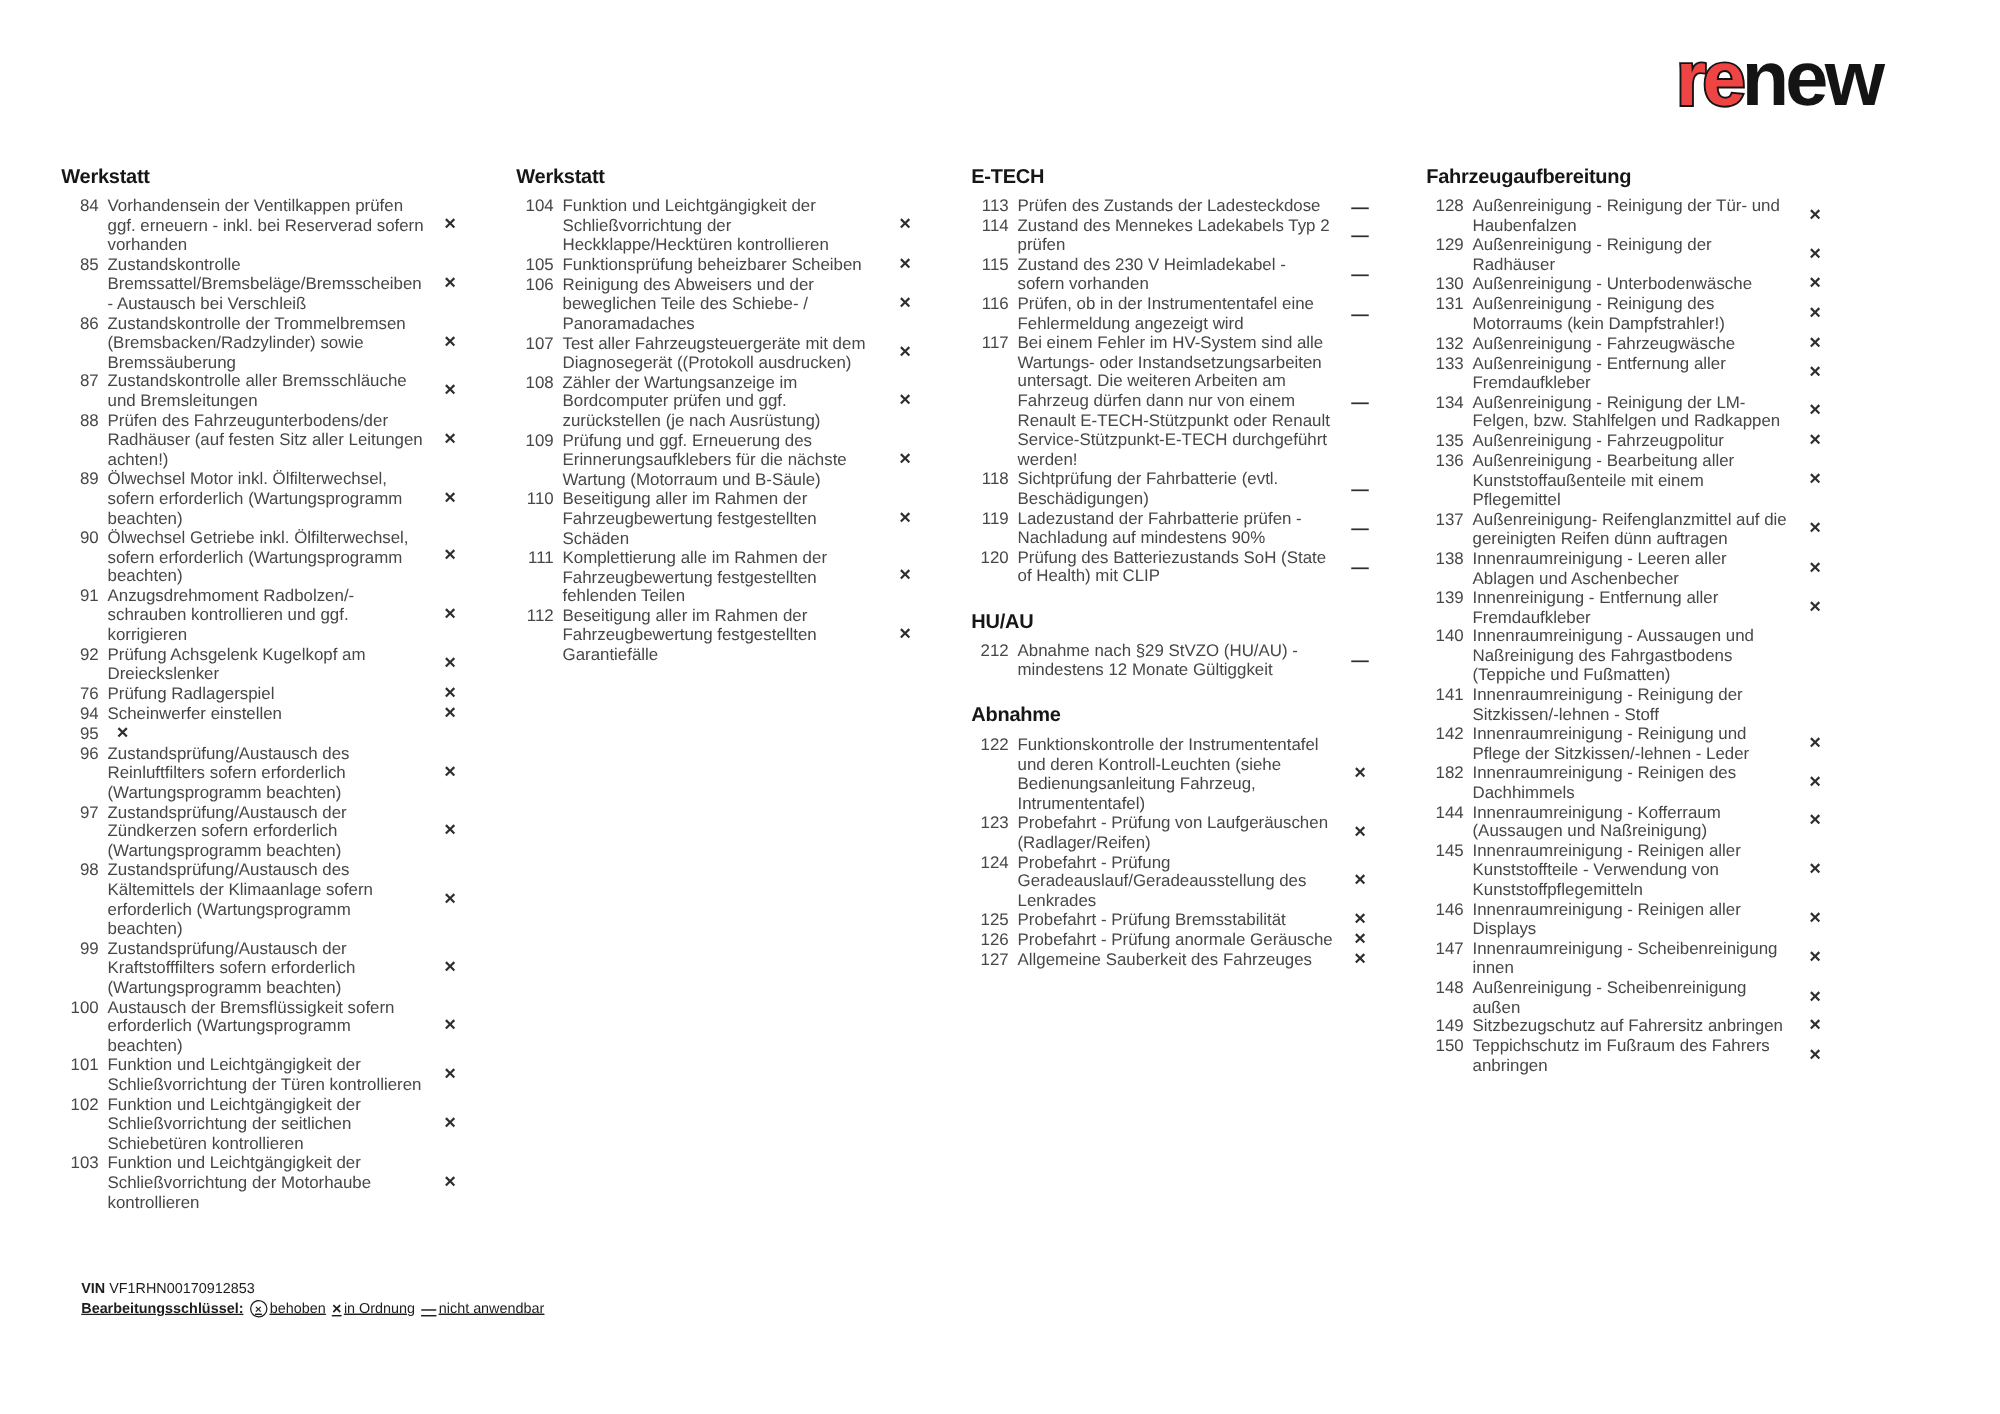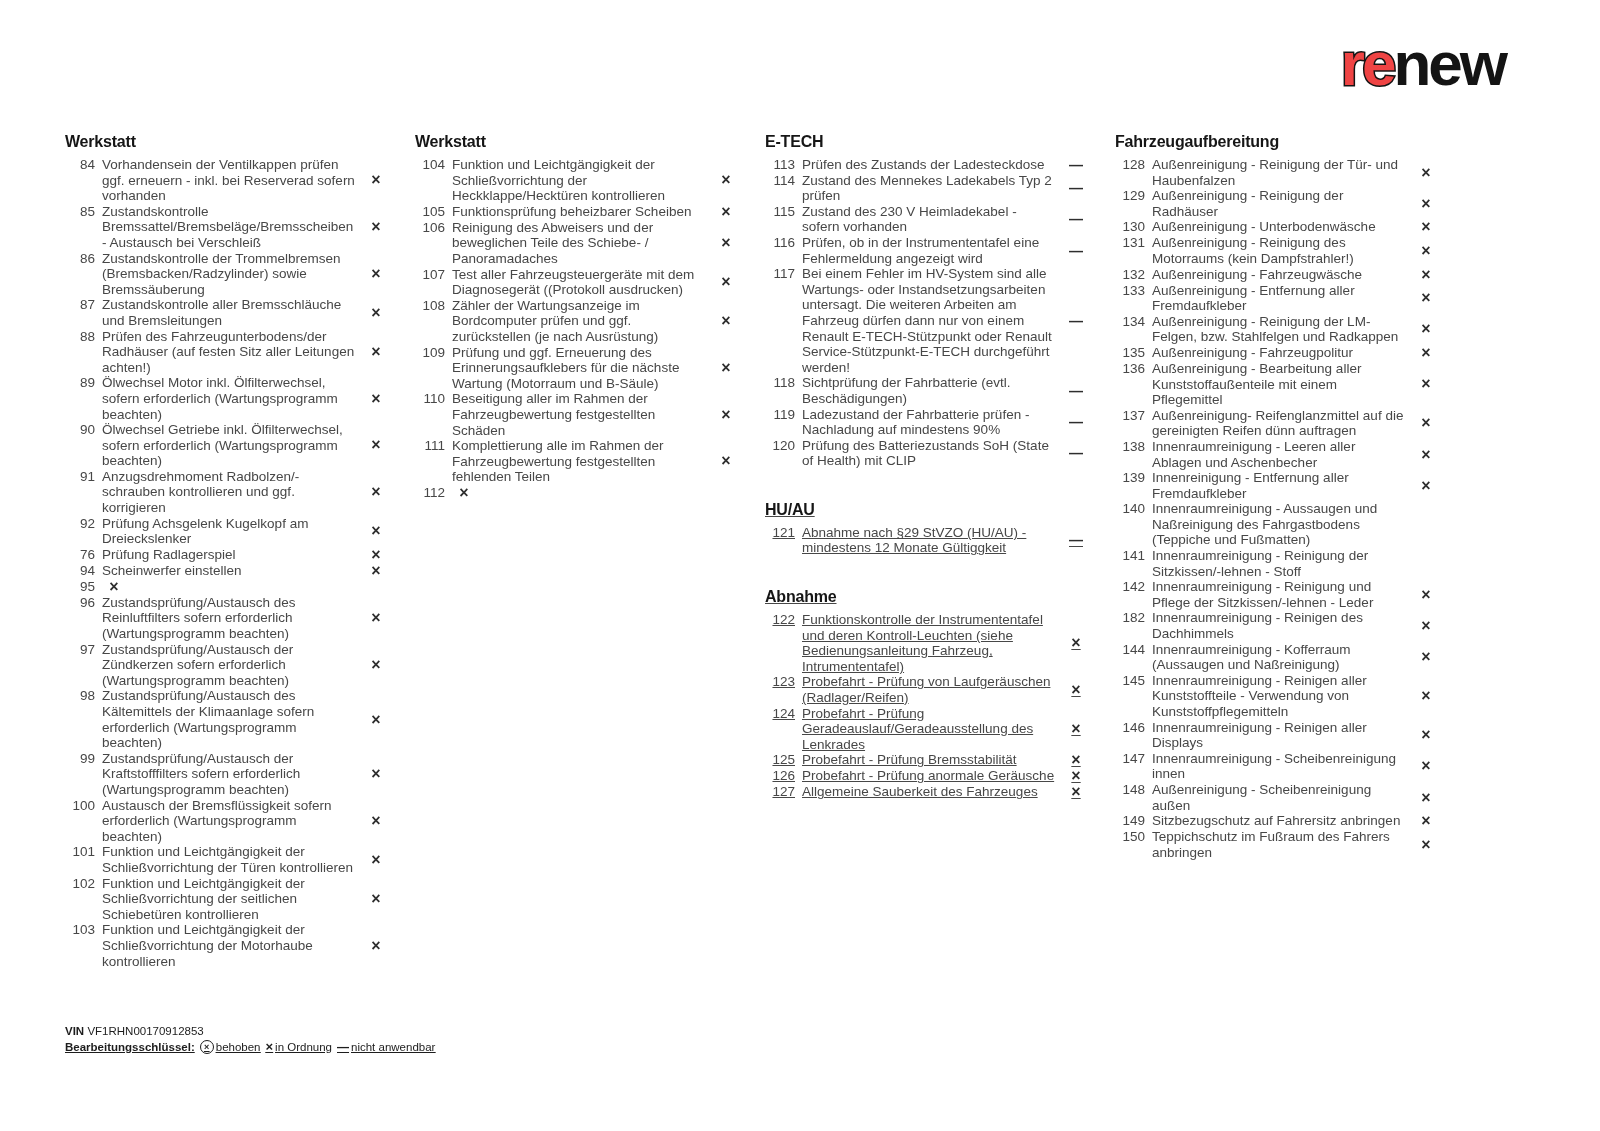--- a/index.html
+++ b/index.html
@@ -27,25 +27,25 @@
     paint-order:stroke fill;
   }
   .tagline {
     font-weight:800; font-size:22.5px; color:#141414;
     line-height:1.14; margin-left:13px; padding-top:15px;
     letter-spacing:-0.3px;
   }
 
   
   .columns {
-    position:absolute; top:133px; left:65px;
-    display:grid; grid-template-columns:repeat(4,330px); column-gap:20px;
+    position:absolute; top:133px; left:49px;
+    display:grid; grid-template-columns:repeat(4,330px); column-gap:34px;
     align-items:start;
   }
-  .section + .section { margin-top:32px;text-decoration:underline; }
+  .section + .section { margin-top:20px; }
   .section-title {
     font-size:16px; font-weight:800; color:#161616;
     margin:0 0 6px 0; letter-spacing:-0.2px;
   }
   .item {
     display:flex; align-items:flex-start;
     font-size:13.5px; line-height:15.6px;
   }
   .item .num {
     flex:none; width:30px; text-align:right;
@@ -226,20 +226,21 @@
           <span class="text">Beseitigung aller im Rahmen der Fahrzeugbewertung festgestellten Schäden</span>
           <span class="mark">×</span>
         </div>
         <div class="item">
           <span class="num">111</span>
           <span class="text">Komplettierung alle im Rahmen der Fahrzeugbewertung festgestellten fehlenden Teilen</span>
           <span class="mark">×</span>
         </div>
         <div class="item">
           <span class="num">112</span>
+          <span class="text">Beseitigung aller im Rahmen der Fahrzeugbewertung festgestellten Garantiefälle</span>
           <span class="mark">×</span>
         </div>
       </div>
     </div>
     <div class="column">
       <div class="section">
         <h2 class="section-title">E-TECH</h2>
         <div class="item">
           <span class="num">113</span>
           <span class="text">Prüfen des Zustands der Ladesteckdose</span>
@@ -277,21 +278,21 @@
         </div>
         <div class="item">
           <span class="num">120</span>
           <span class="text">Prüfung des Batteriezustands SoH (State of Health) mit CLIP</span>
           <span class="mark dash">—</span>
         </div>
       </div>
       <div class="section">
         <h2 class="section-title">HU/AU</h2>
         <div class="item">
-          <span class="num">121</span>
+          <span class="num">212</span>
           <span class="text">Abnahme nach §29 StVZO (HU/AU) - mindestens 12 Monate Gültiggkeit</span>
           <span class="mark dash">—</span>
         </div>
       </div>
       <div class="section">
         <h2 class="section-title">Abnahme</h2>
         <div class="item">
           <span class="num">122</span>
           <span class="text">Funktionskontrolle der Instrumententafel und deren Kontroll-Leuchten (siehe Bedienungsanleitung Fahrzeug, Intrumententafel)</span>
           <span class="mark">×</span>

